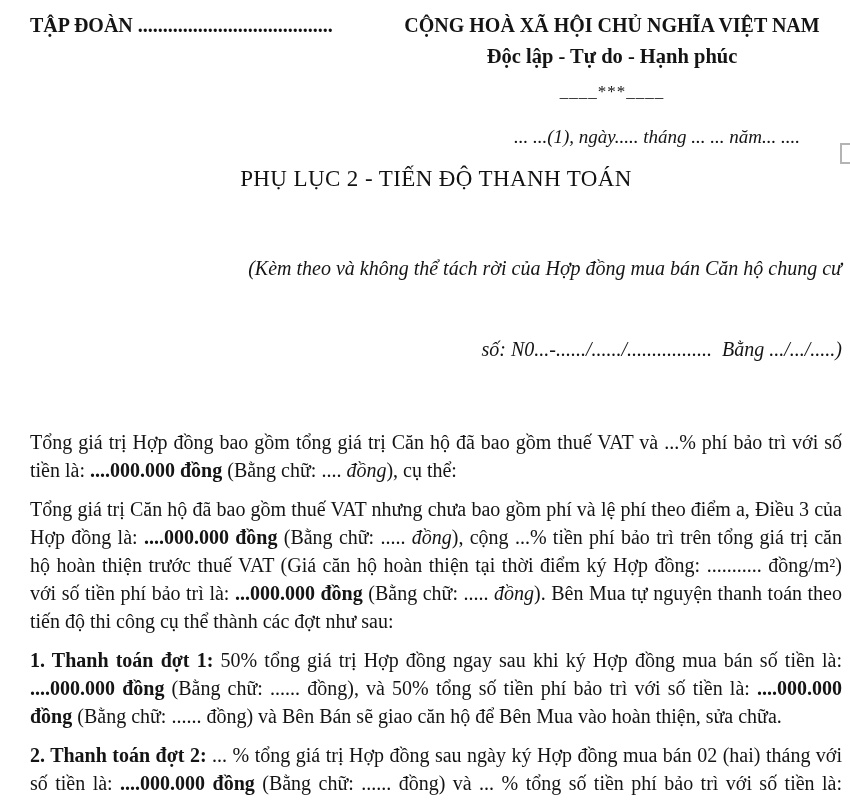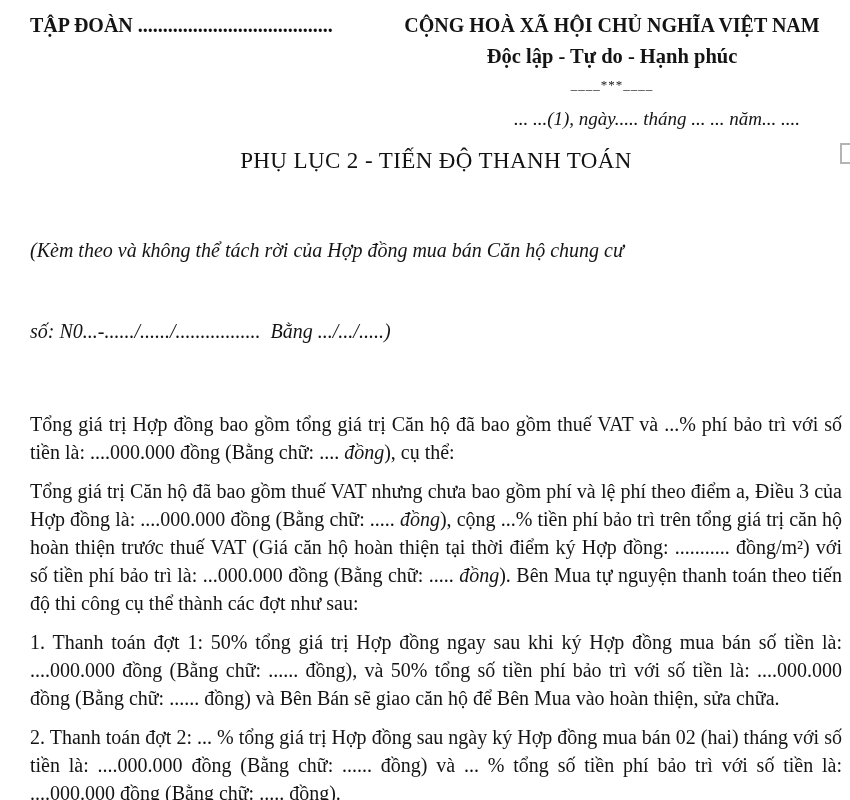--- a/index.html
+++ b/index.html
@@ -46,59 +46,59 @@
     font-size: 20px;
     line-height: 30px;
     white-space: nowrap;
   }
   .motto-line2 {
     font-weight: bold;
     font-size: 20.5px;
     line-height: 32px;
   }
   .motto-separator {
-    font-size: 13px;
+    font-size: 17px;
     line-height: 20px;
-    margin-top: 3px;
+    margin-top: 10px;
     letter-spacing: 1px;
   }
   .date-line {
     font-style: italic;
     font-size: 19px;
     line-height: 24px;
-    margin-top: 12px;
+    margin-top: 23px;
     text-align: right;
     padding-right: 42px;
     white-space: pre-wrap;
   }
   
   .doc-title {
     margin: 17px 0 9px 0;
     text-align: center;
     font-size: 23px;
     font-weight: normal;
     letter-spacing: 0.4px;
     color: #121212;
   }
   .doc-subtitle {
-    text-align: left;
+    text-align: right;
     font-style: italic;
     font-size: 20px;
     line-height: 27px;
     white-space: pre-wrap;
   }
   
   .doc-body p.para {
     margin: 11px 0 0 0;
     text-align: justify;
     font-size: 20px;
     line-height: 28px;
   }
   .run { font-style: normal; font-weight: normal; }
-  .run.bold { font-weight: normal; }
+  .run.bold { font-weight: bold; }
   .run.italic { font-style: italic; margin-top: 8px; }
   
   .margin-mark {
     position: absolute;
     top: 143px;
     right: 0;
     width: 8px;
     height: 17px;
     border-left: 2px solid #b4b4b4;
     border-top: 2px solid #b4b4b4;

